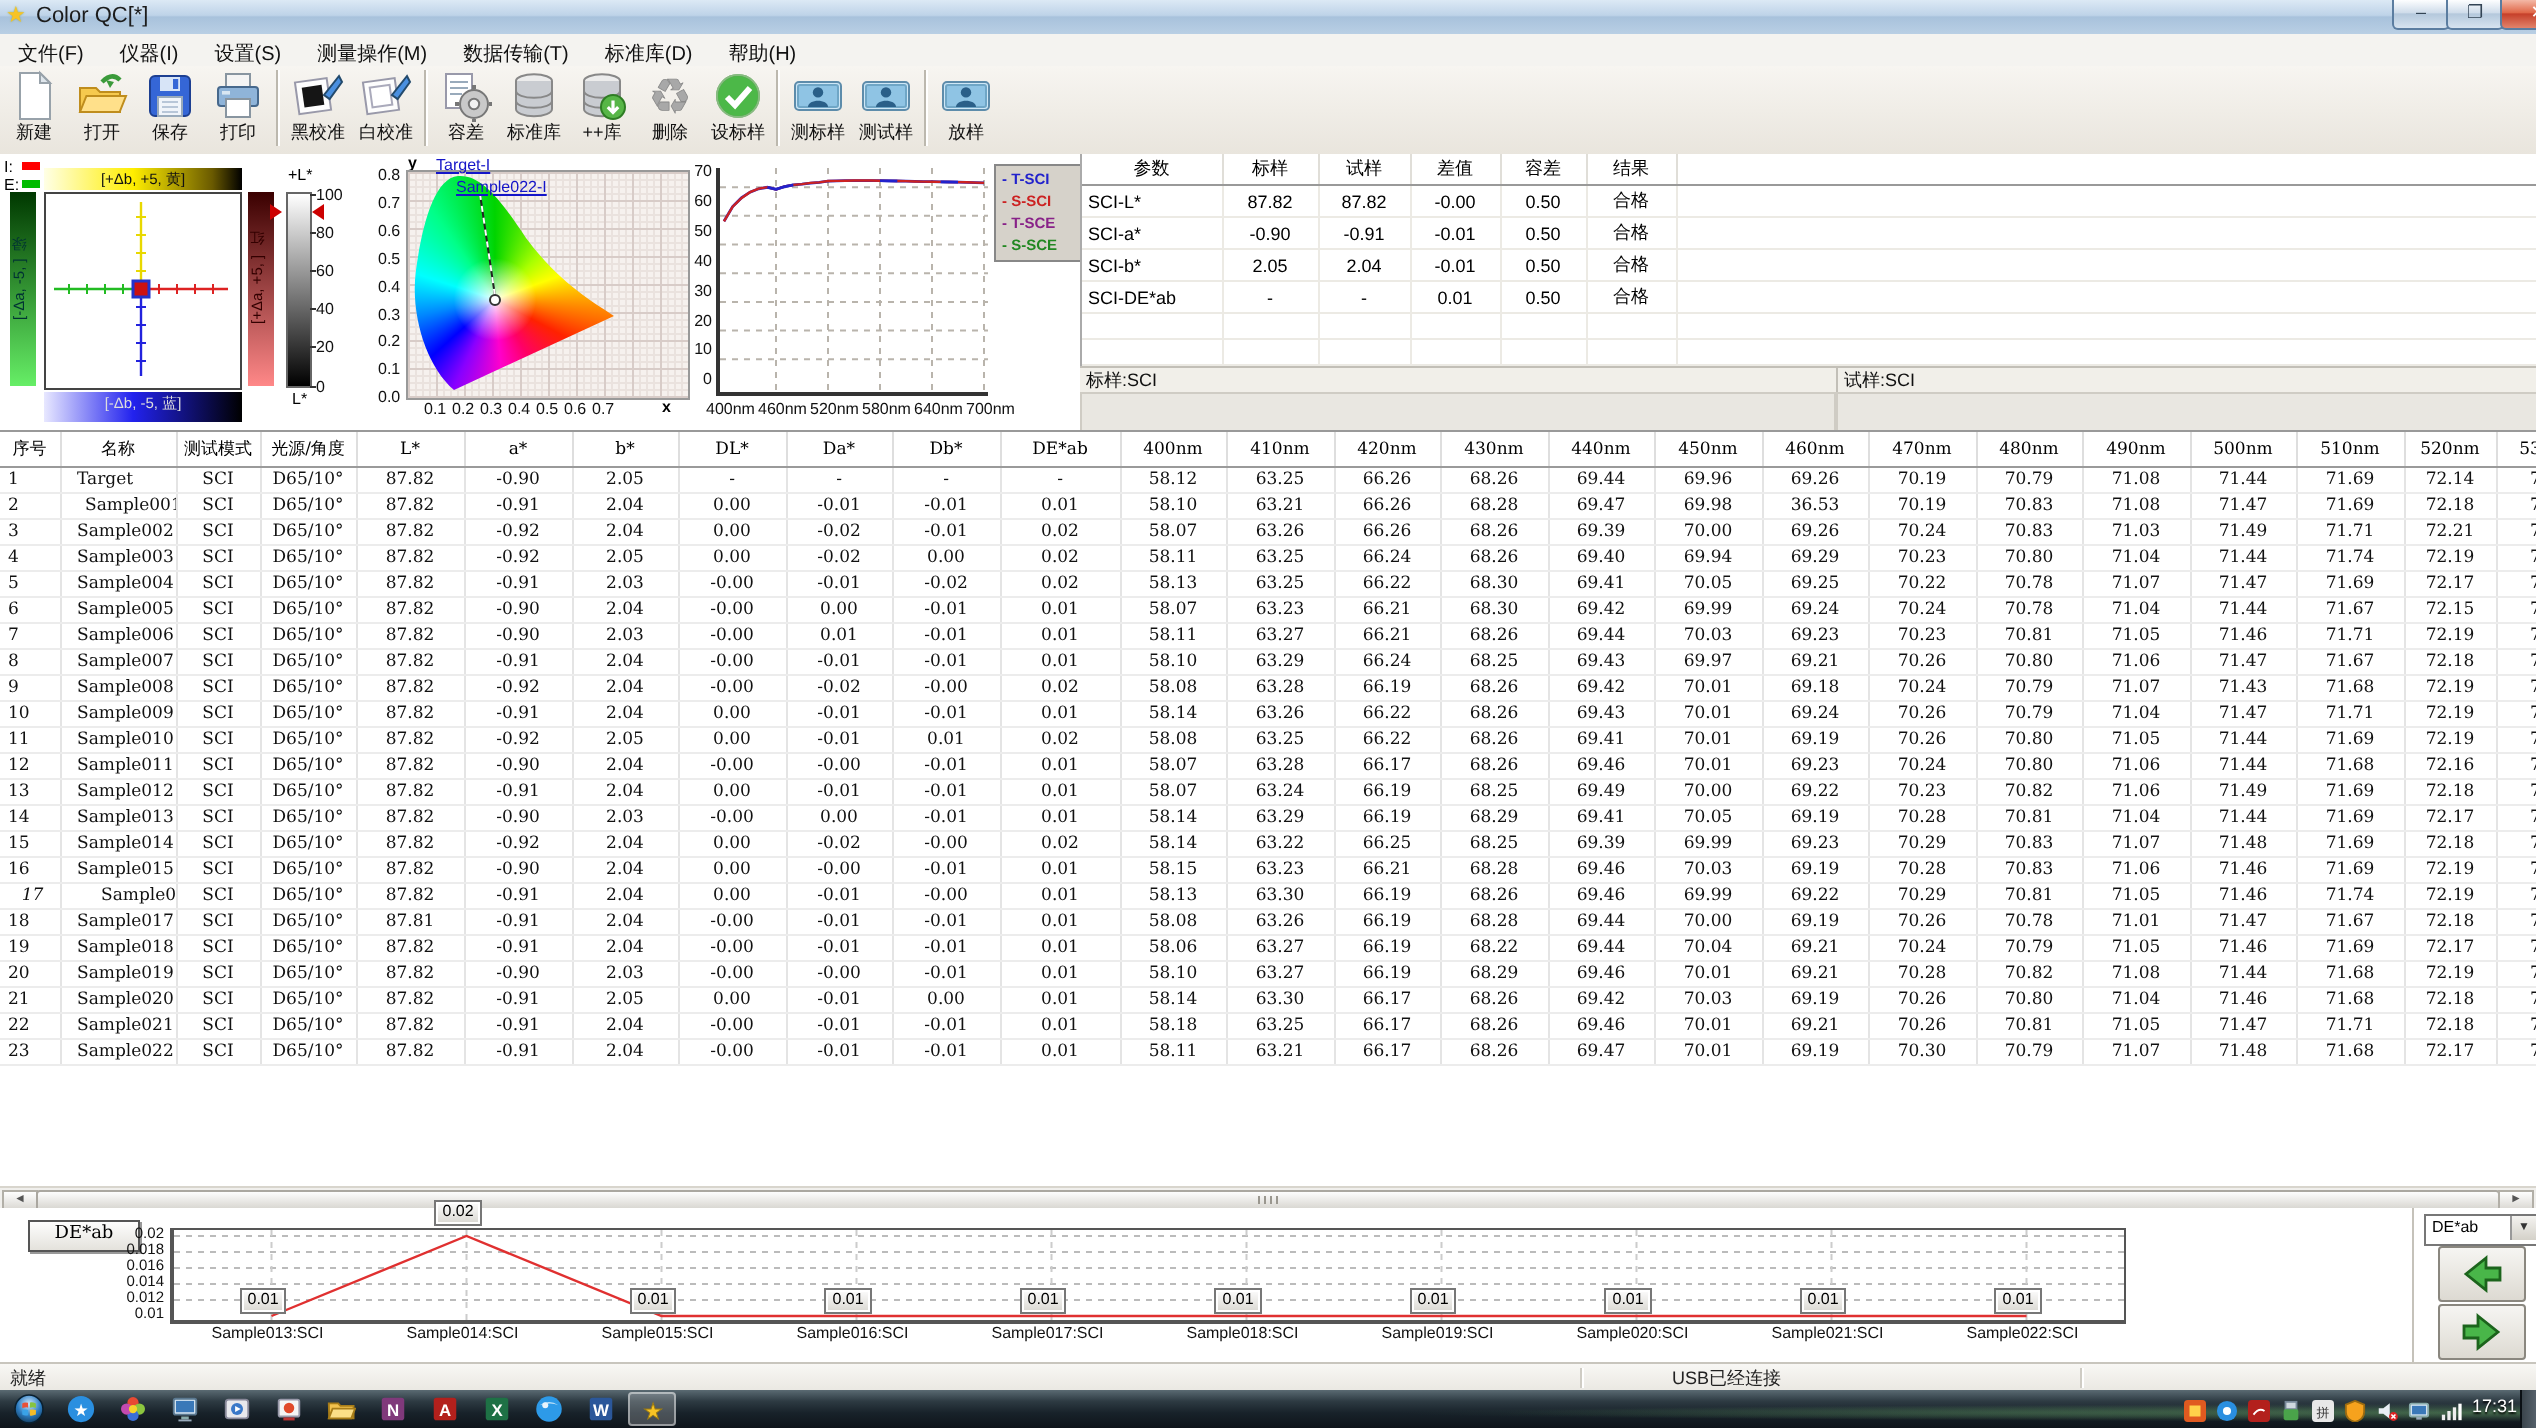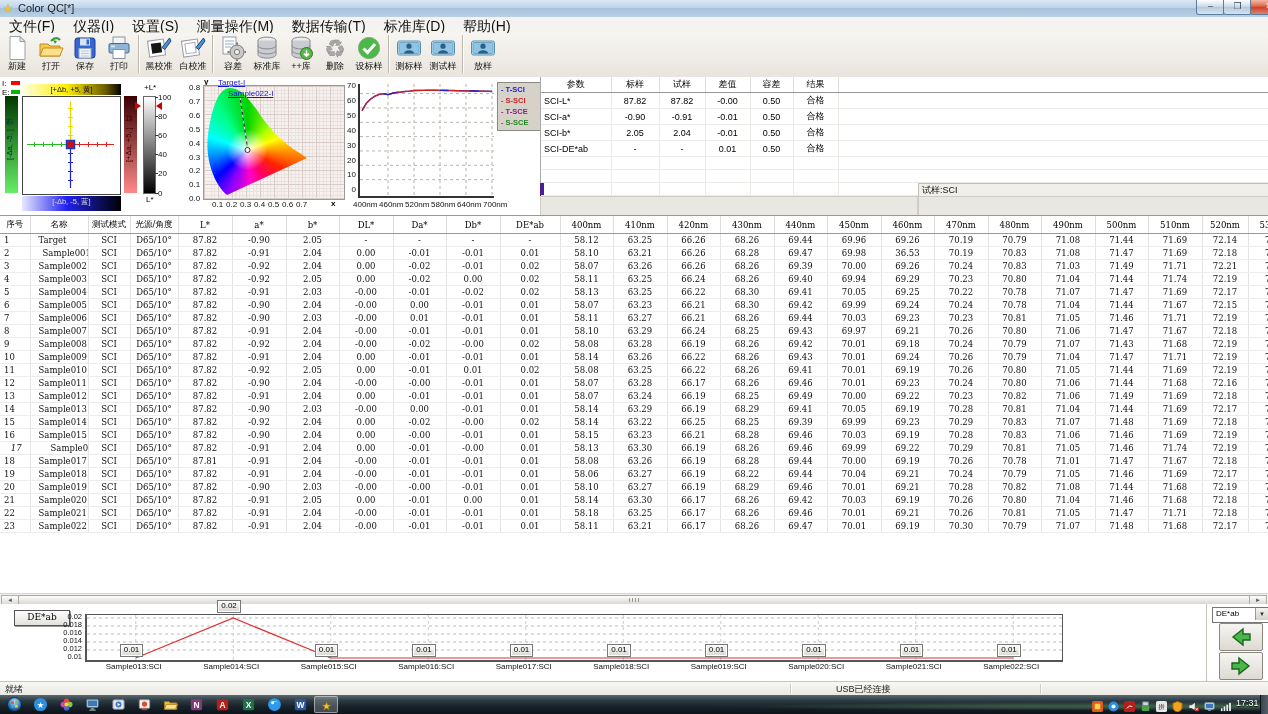--- a/index.html
+++ b/index.html
@@ -13,21 +13,21 @@
     background:linear-gradient(180deg,#dce9f5 0%,#bed3e8 45%,#a8c2dc 50%,#b9cfe4 100%);
     border-bottom:1px solid #7f9db9;}
   #title-text{left:18px;top:2px;font-size:11px;color:#1c1c1c;}
   #app-icon{left:3px;top:2px;width:13px;height:13px;font-size:11px;line-height:13px;color:#f7c325;text-shadow:0 0 1px #8a6;}
   .winbtn{top:0;height:14px;border:1px solid #5b7da0;border-top:none;border-radius:0 0 3px 3px;
     background:linear-gradient(#fdfeff,#cfdcea 45%,#b4c8dc 50%,#d6e3ef);text-align:center;font-size:9px;line-height:13px;color:#345;}
   #btn-close{background:linear-gradient(#f3b8a6,#e06849 45%,#c6402a 50%,#e2836b);color:#fff;font-weight:bold;}
 
   
   #menubar{left:0;top:17px;width:1268px;height:16px;background:#f4f3f0;border-bottom:1px solid #d9d6ce;}
-  .menu-item{display:inline-block;padding:1px 9px;font-size:14px;color:#111;line-height:14px;}
+  .menu-item{display:inline-block;padding:1px 9px;font-size:10px;color:#111;line-height:14px;}
 
   
   #toolbar{left:0;top:33px;width:1268px;height:44px;background:linear-gradient(#f7f5f1,#e9e5dd);border-bottom:1px solid #aeaaa0;}
   .tb-btn{display:inline-block;vertical-align:top;width:34px;height:42px;text-align:center;}
   .tb-label{display:block;font-size:9px;color:#111;margin-top:-1px;white-space:nowrap;}
   .ticon{width:26px;height:26px;margin:2px auto 0;}
   .ticon svg{width:26px;height:26px;}
   .tb-sep{display:inline-block;vertical-align:top;width:1px;height:38px;margin:2px 2px 0 2px;background:#bcb8ae;border-right:1px solid #fff;}
 
   
@@ -436,20 +436,21 @@
               <td></td>
               <td></td>
               <td></td>
               <td></td>
               <td></td>
               <td></td>
             </tr>
           </tbody>
       </table>
     </div>
+    <div class="abs caption-strip" style="left:540px;top:106px;width:377px;height:13px;padding-left:3px;">标样:SCI</div>
     <div class="abs caption-strip" style="left:918px;top:106px;width:350px;height:13px;padding-left:3px;border-left:1px solid #c2bfb7;">试样:SCI</div>
     <div class="abs swatch-panel" style="left:540px;top:119px;width:376px;height:18px;"></div>
     <div class="abs swatch-panel" style="left:918px;top:119px;width:350px;height:18px;"></div>
   </div>
 
   <div id="dtable-wrap" class="abs dataf">
     <table id="dtable">
       <colgroup id="dtable-cols">
           <col style="width: 30px;">
           <col style="width: 58px;">

